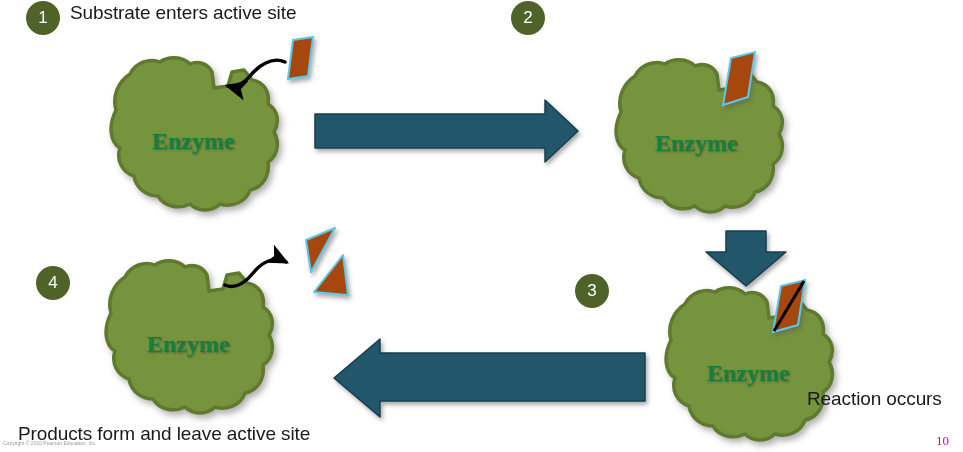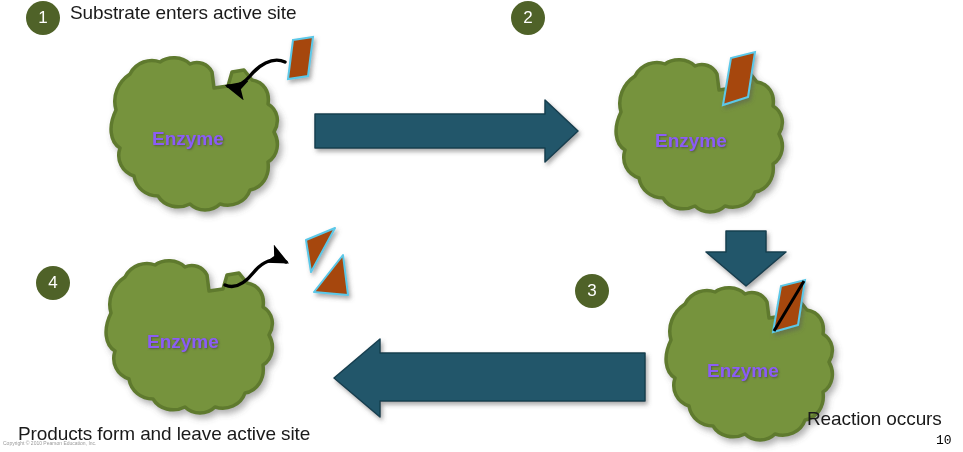--- a/index.html
+++ b/index.html
@@ -27,21 +27,21 @@
   .step-caption {
     position: absolute;
     font-family: "Liberation Sans", sans-serif;
     font-size: 19px;
     color: #1a1a1a;
     white-space: nowrap;
     letter-spacing: -0.1px;
   }
   #caption-1 { left: 70px; top: 2px; text-align: center; }
   #caption-2 { left: 555px; top: 2px; }
-  #caption-3 { left: 807px; top: 388px; margin-top: 20px; }
+  #caption-3 { left: 807px; top: 388px; }
   #caption-4 { left: 18px; top: 423px; text-align: right; }
 
   .badge-number {
     position: absolute;
     width: 34px;
     height: 34px;
     border-radius: 50%;
     background: #4f6228;
     color: #ffffff;
     font-family: "Liberation Sans", sans-serif;
@@ -51,24 +51,24 @@
     justify-content: center;
     box-sizing: border-box;
   }
   #badge-1 { left: 26px; top: 1px; }
   #badge-2 { left: 511px; top: 1px; }
   #badge-3 { left: 575px; top: 274px; }
   #badge-4 { left: 36px; top: 266px; }
 
   .enzyme-label {
     position: absolute;
-    font-family: Liberation Sans, sans-serif;
+    font-family: Liberation Serif, serif;
     font-weight: bold;
-    font-size: 19px;
-    color: #8b5cf6;
+    font-size: 24px;
+    color: #15803d;
     text-shadow: 1px 1px 2px rgba(60,60,60,0.55);
     white-space: nowrap;
   }
   #enzyme-label-1 { left: 152px; top: 128px; }
   #enzyme-label-2 { left: 655px; top: 130px; }
   #enzyme-label-3 { left: 707px; top: 360px; }
   #enzyme-label-4 { left: 147px; top: 331px; }
 
   #footer-copyright {
     position: absolute;
@@ -76,23 +76,23 @@
     top: 440px;
     font-family: "Liberation Sans", sans-serif;
     font-size: 5px;
     color: #9a9a9a;
     white-space: nowrap;
   }
   #slide-number {
     position: absolute;
     left: 936px;
     top: 433px;
-    font-family: Liberation Mono, monospace;
+    font-family: Liberation Serif, serif;
     font-size: 13px;
-    color: #000000;
+    color: #a21caf;
   }
 </style>
 </head>
 <body>
 
 <div id="slide">
 
   <svg id="svg-layer" viewBox="0 0 963 452">
     <defs>
       <filter id="blobShadow" x="-30%" y="-30%" width="170%" height="170%">

